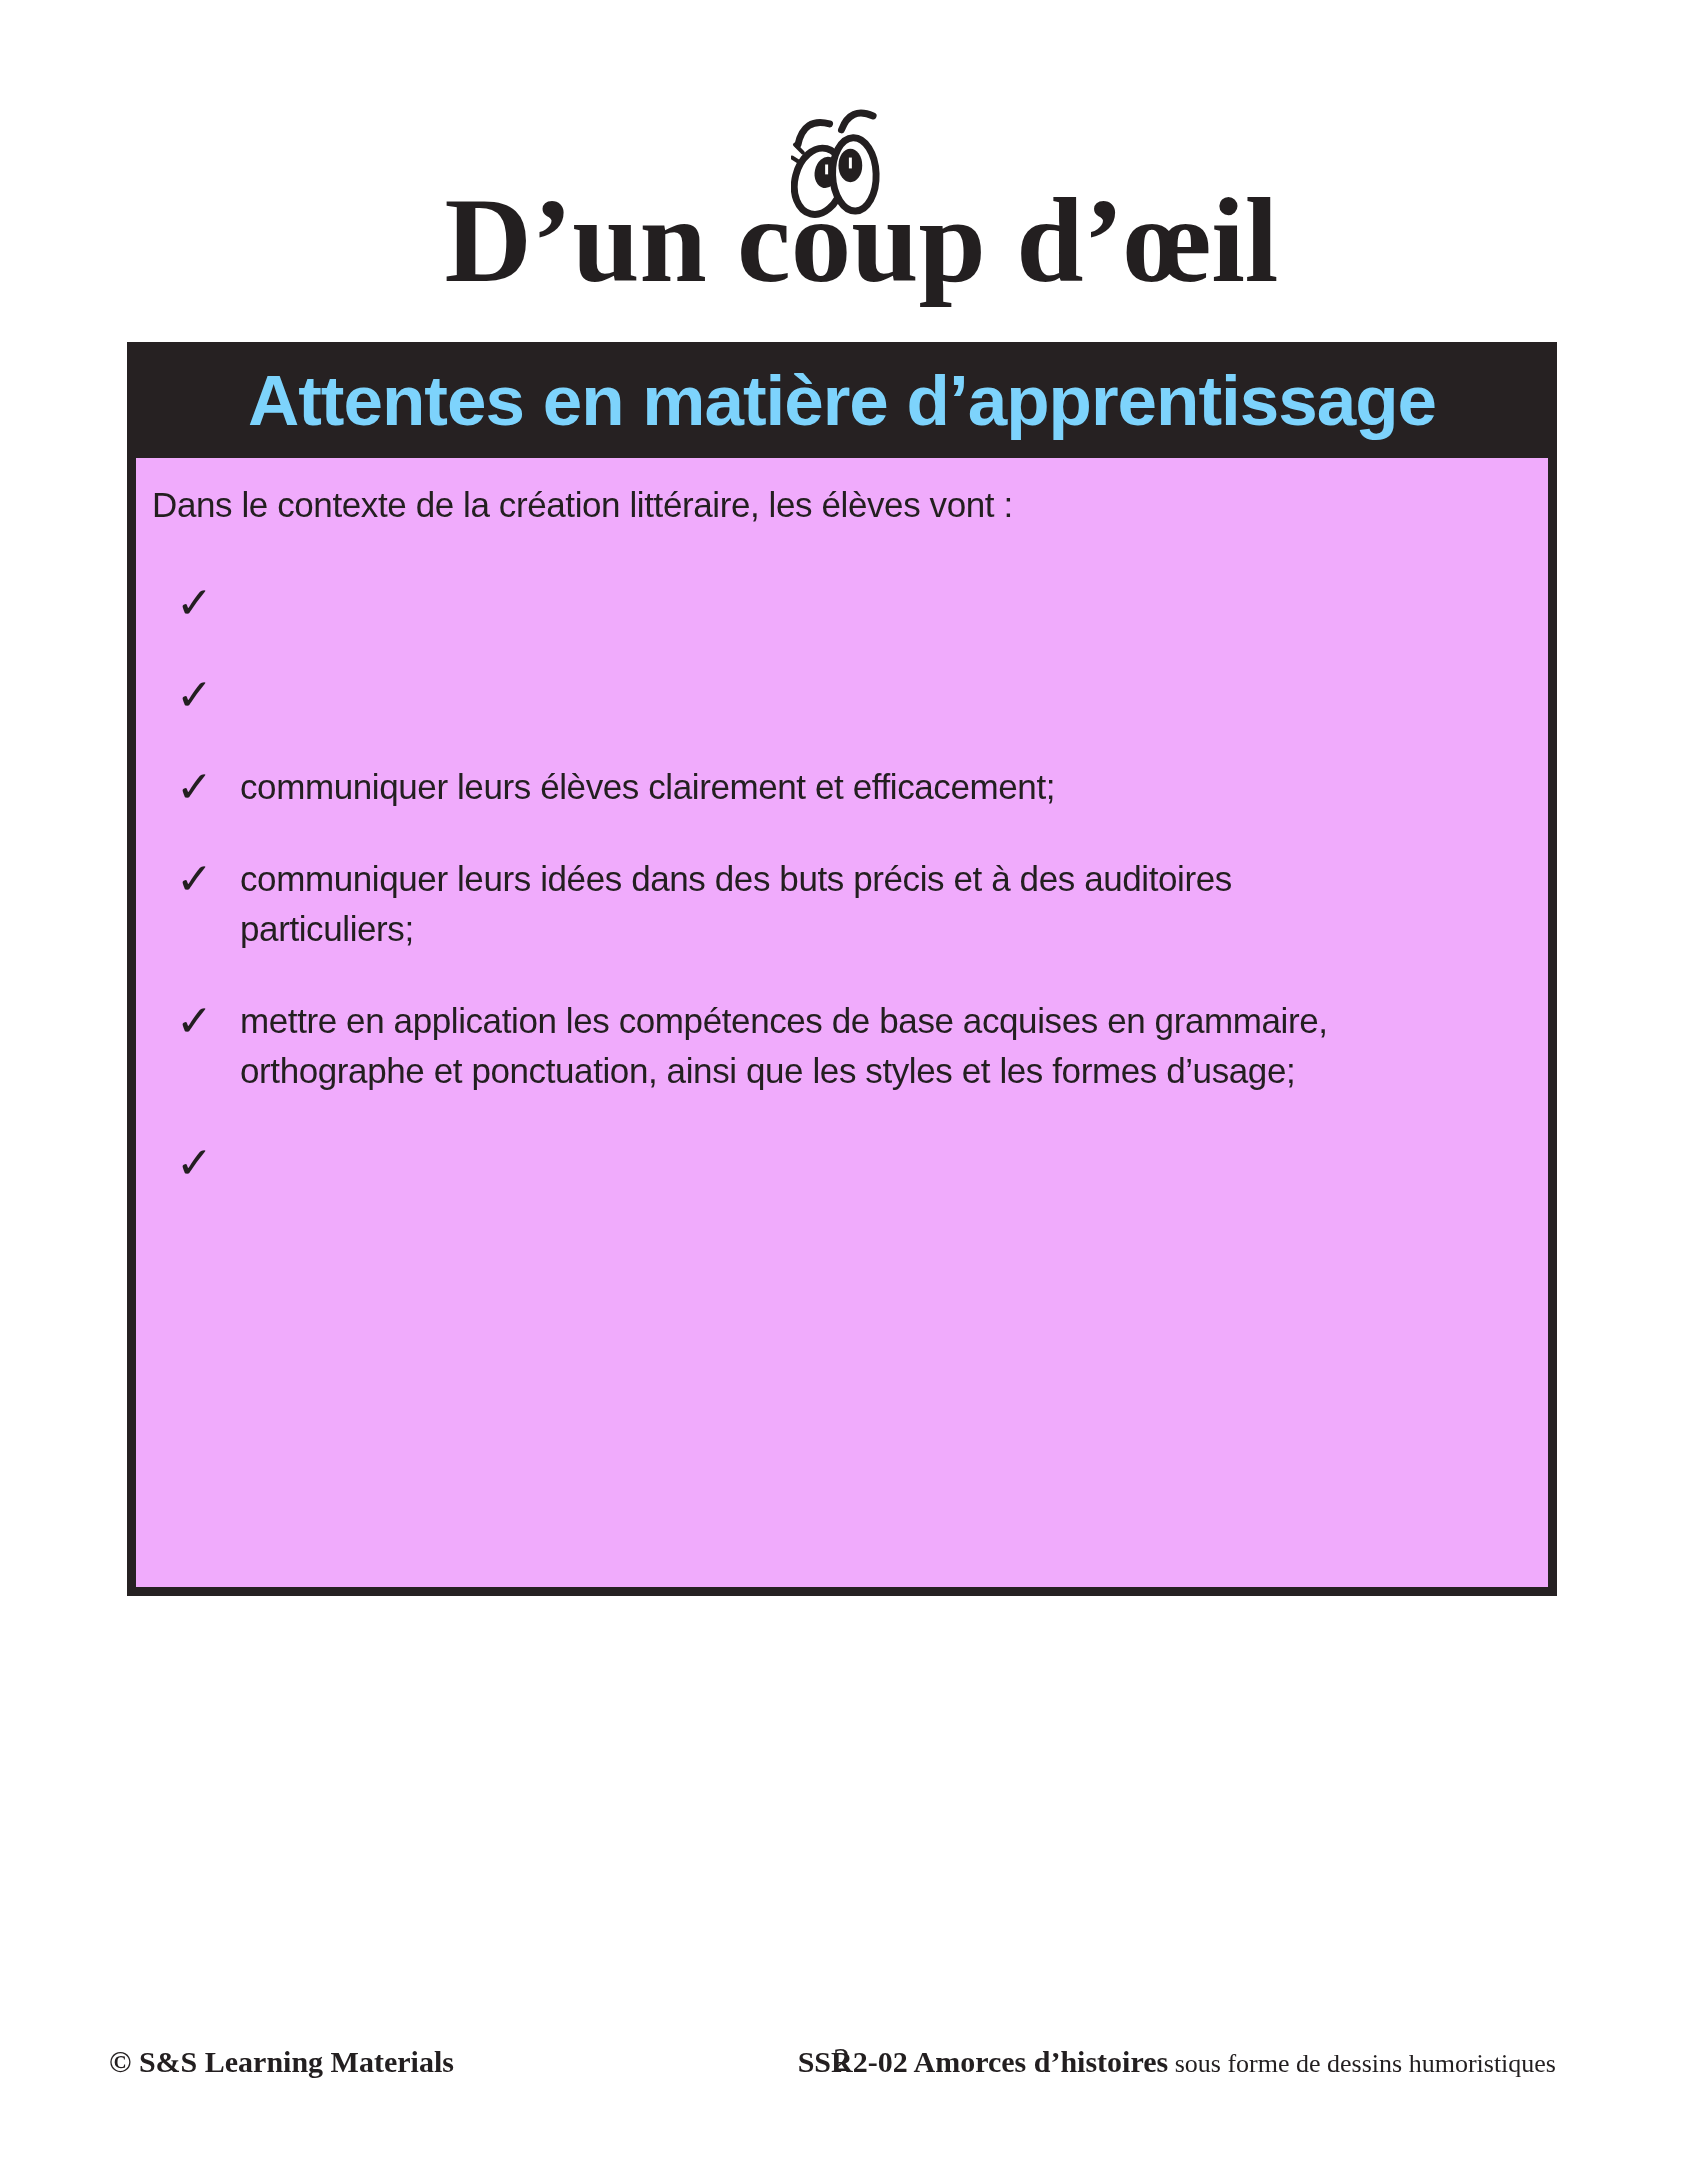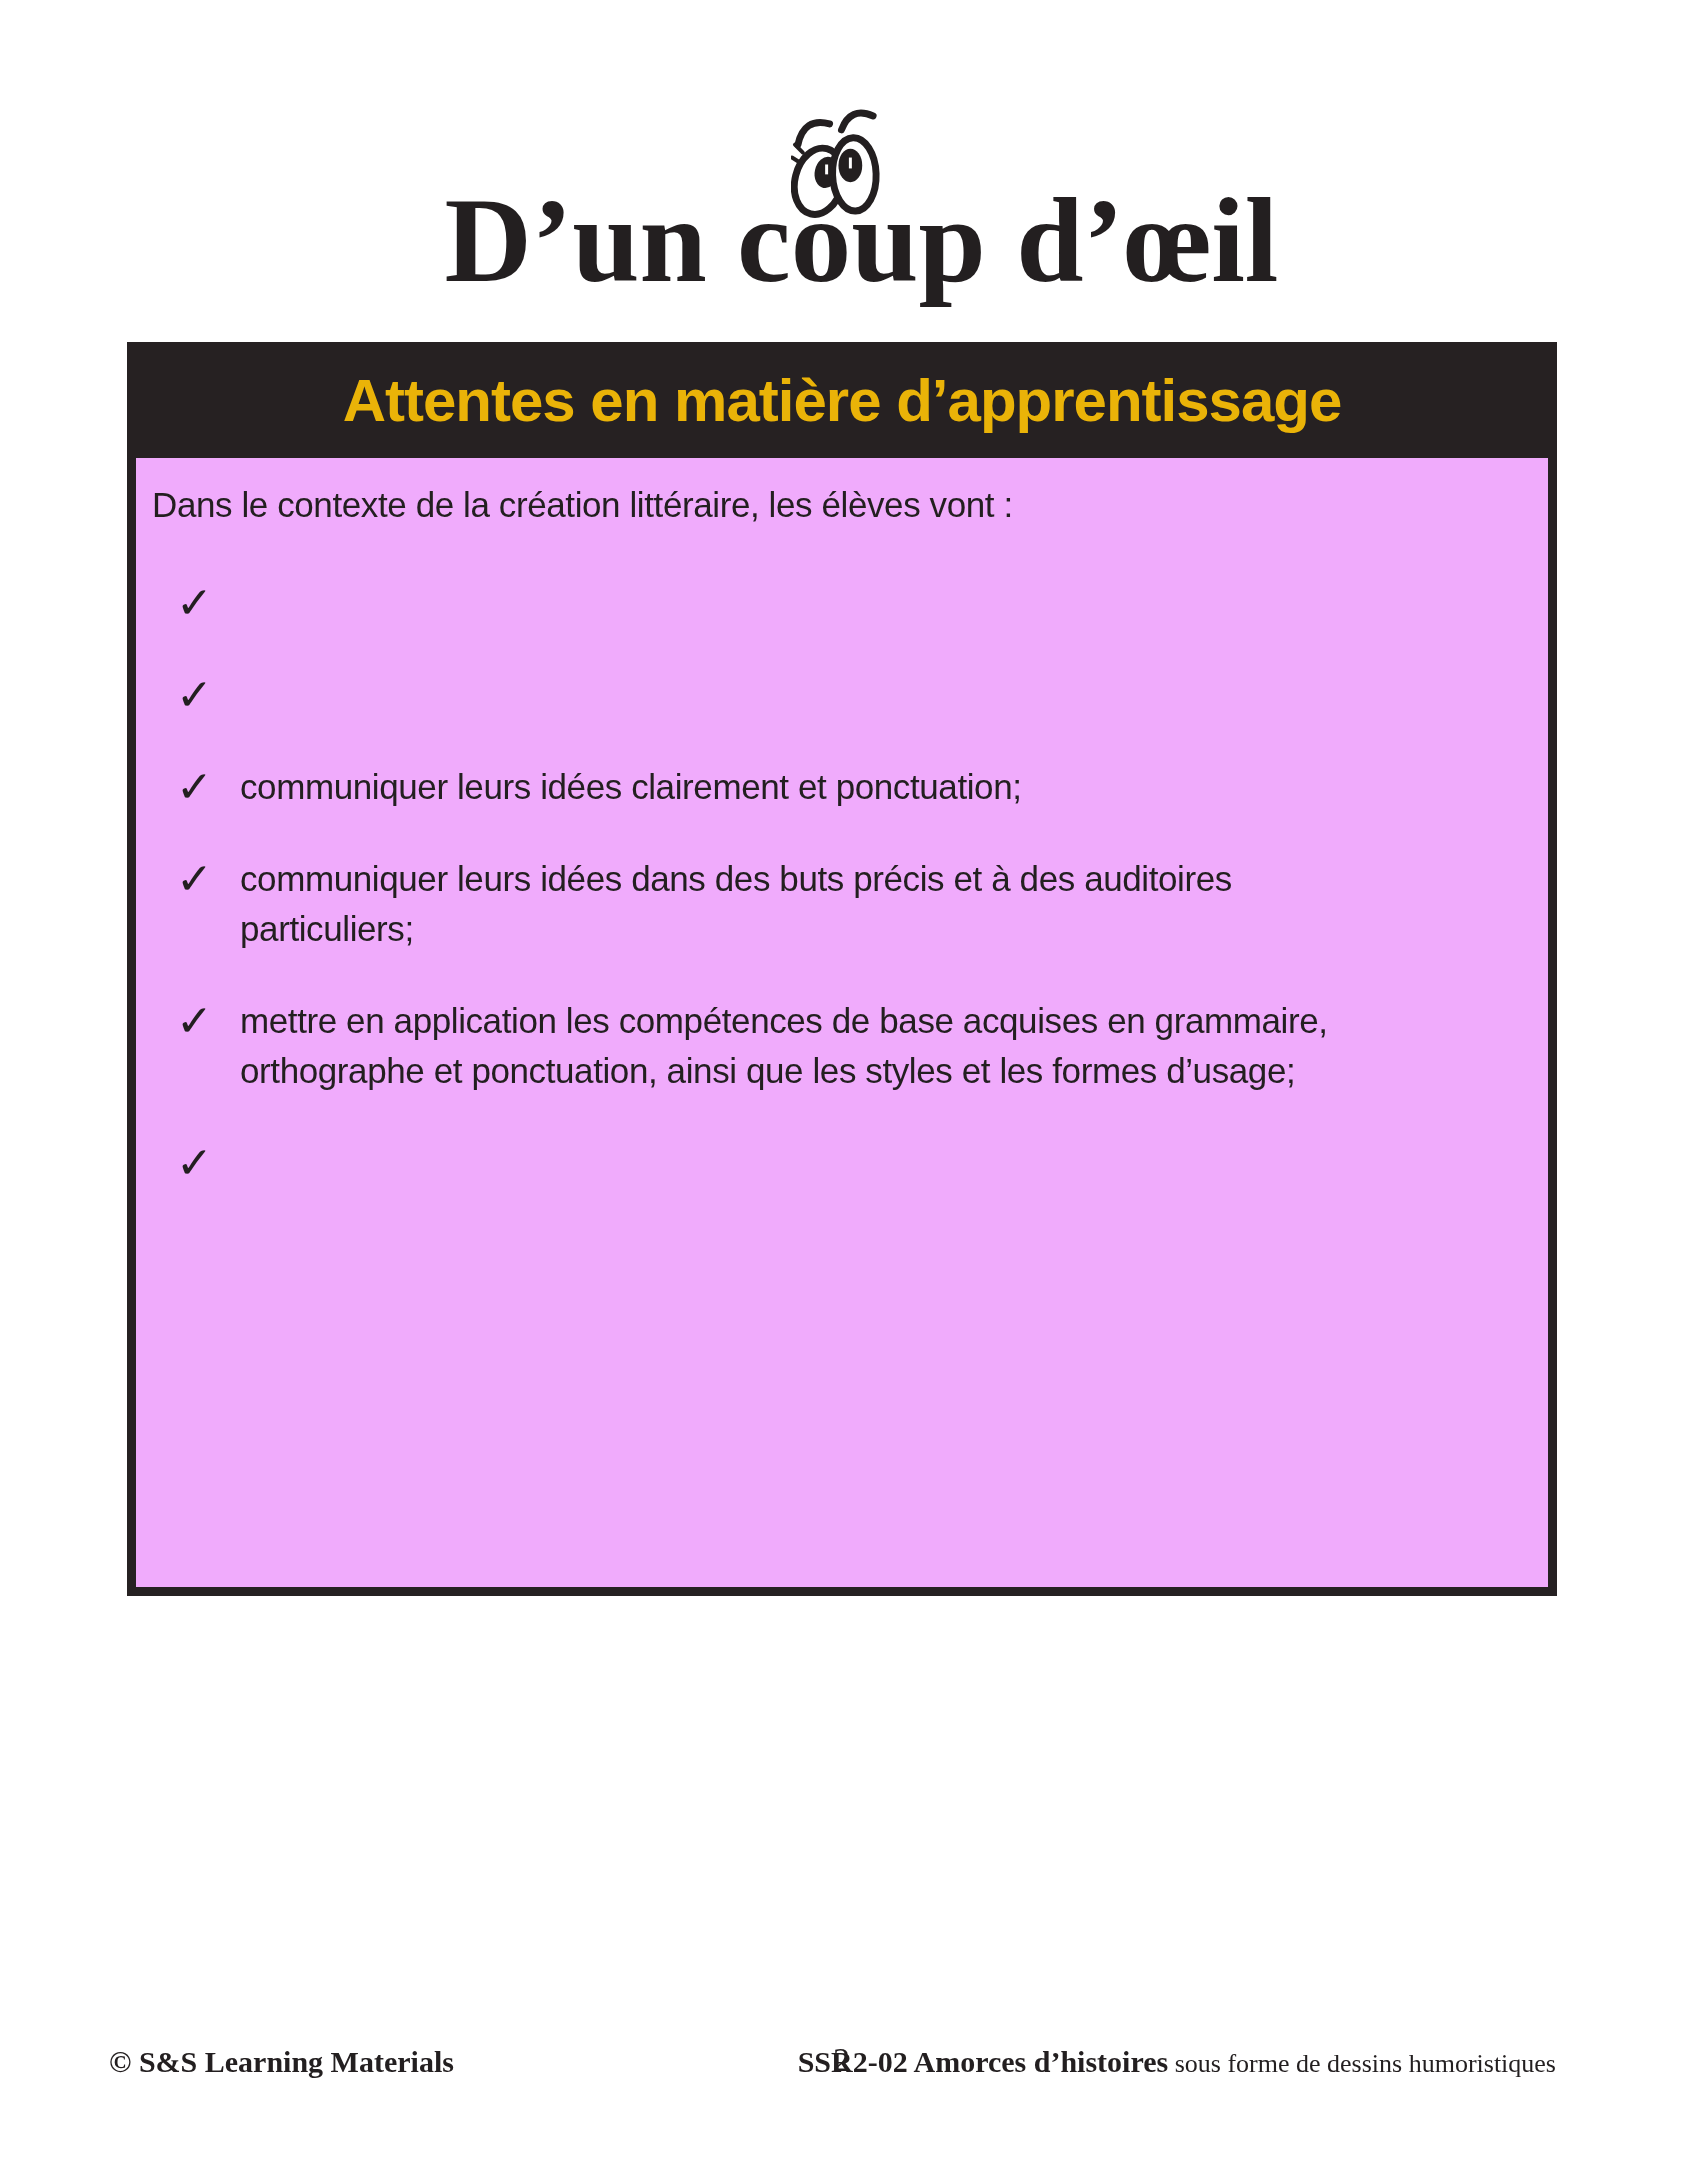--- a/index.html
+++ b/index.html
@@ -14,23 +14,23 @@
   .page-title {
     position:absolute; top:174px; left:20px; width:1683px; margin:0;
     text-align:center;
     font-family:"Liberation Serif","DejaVu Serif",serif;
     font-weight:bold; font-size:121px; line-height:1.1;
     color:#231f20; letter-spacing:0;
   }
   
   .panel { position:absolute; left:127px; top:342px; width:1430px; box-sizing:border-box; }
   .panel-header {
-    height:116px; background:#262122; color:#eab308;
+    height:116px; background:#262122; color:#7dd3fc;
     display:flex; align-items:center; justify-content:center;
-    font-weight:bold; font-size:60px; letter-spacing:-1px;
+    font-weight:bold; font-size:71px; letter-spacing:-1px;
   }
   .panel-body {
     box-sizing:border-box; height:1138px;
     border:9px solid #262122; border-top:none; background:#f0abfc;
     padding:22px 30px 20px 16px;
     font-size:35px; letter-spacing:-0.4px; line-height:50px;
   }
   .intro { margin:0 0 48px 0; white-space:pre; }
   .expectations { list-style:none; margin:0; padding:0; }
   .expectations li { display:flex; align-items:flex-start; margin:0 0 42px 24px; }
@@ -89,21 +89,21 @@
       <p class="intro">Dans le contexte de la création littéraire, les élèves vont :</p>
       <ul class="expectations">
           <li>
     <span class="check">✓</span>
   </li>
           <li>
     <span class="check">✓</span>
   </li>
           <li>
     <span class="check">✓</span>
-    <span class="bullet-text">communiquer leurs idées clairement et ponctuation;</span>
+    <span class="bullet-text">communiquer leurs élèves clairement et efficacement;</span>
   </li>
           <li>
     <span class="check">✓</span>
     <span class="bullet-text">communiquer leurs idées dans des buts précis et à des auditoires
 particuliers;</span>
   </li>
           <li>
     <span class="check">✓</span>
     <span class="bullet-text">mettre en application les compétences de base acquises en grammaire,
 orthographe et ponctuation, ainsi que les styles et les formes d’usage;</span>

